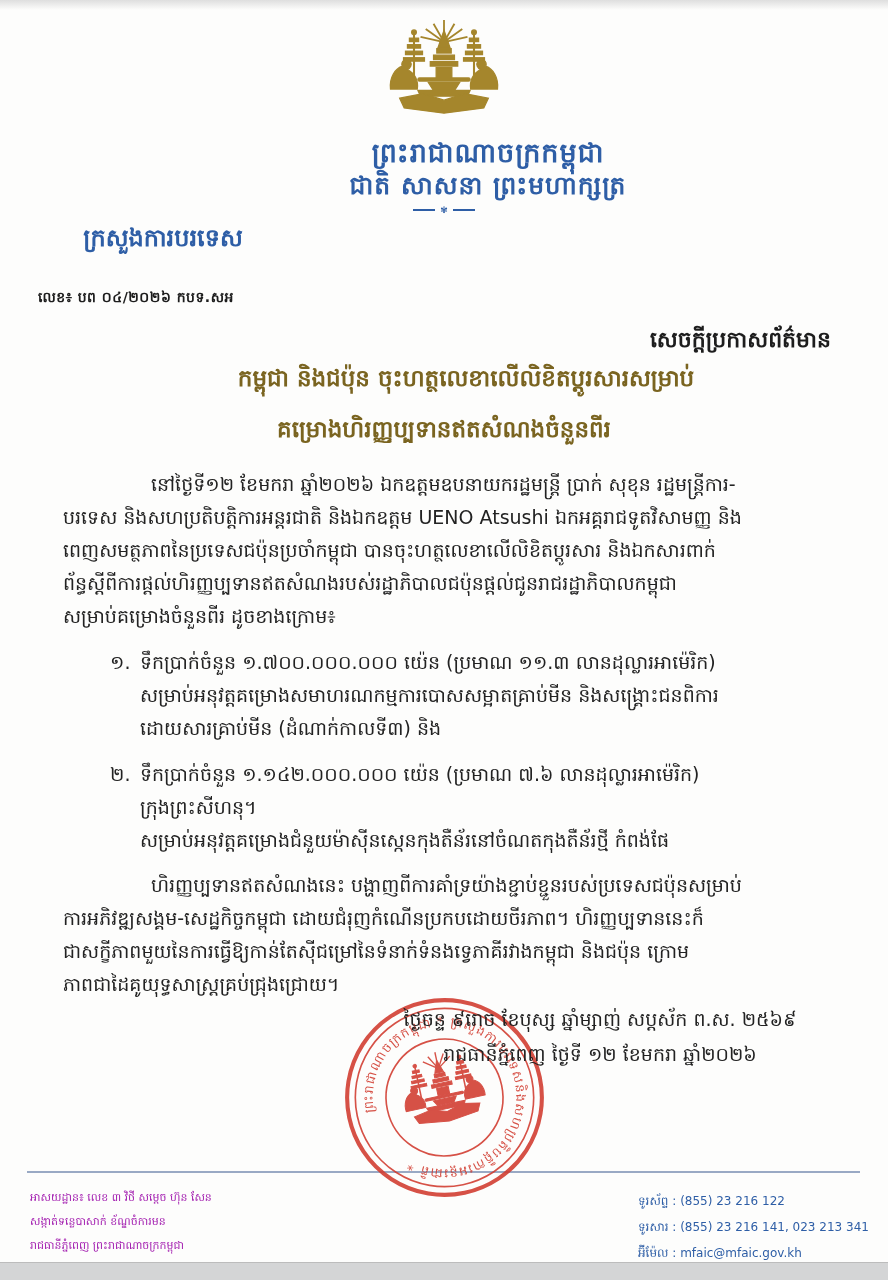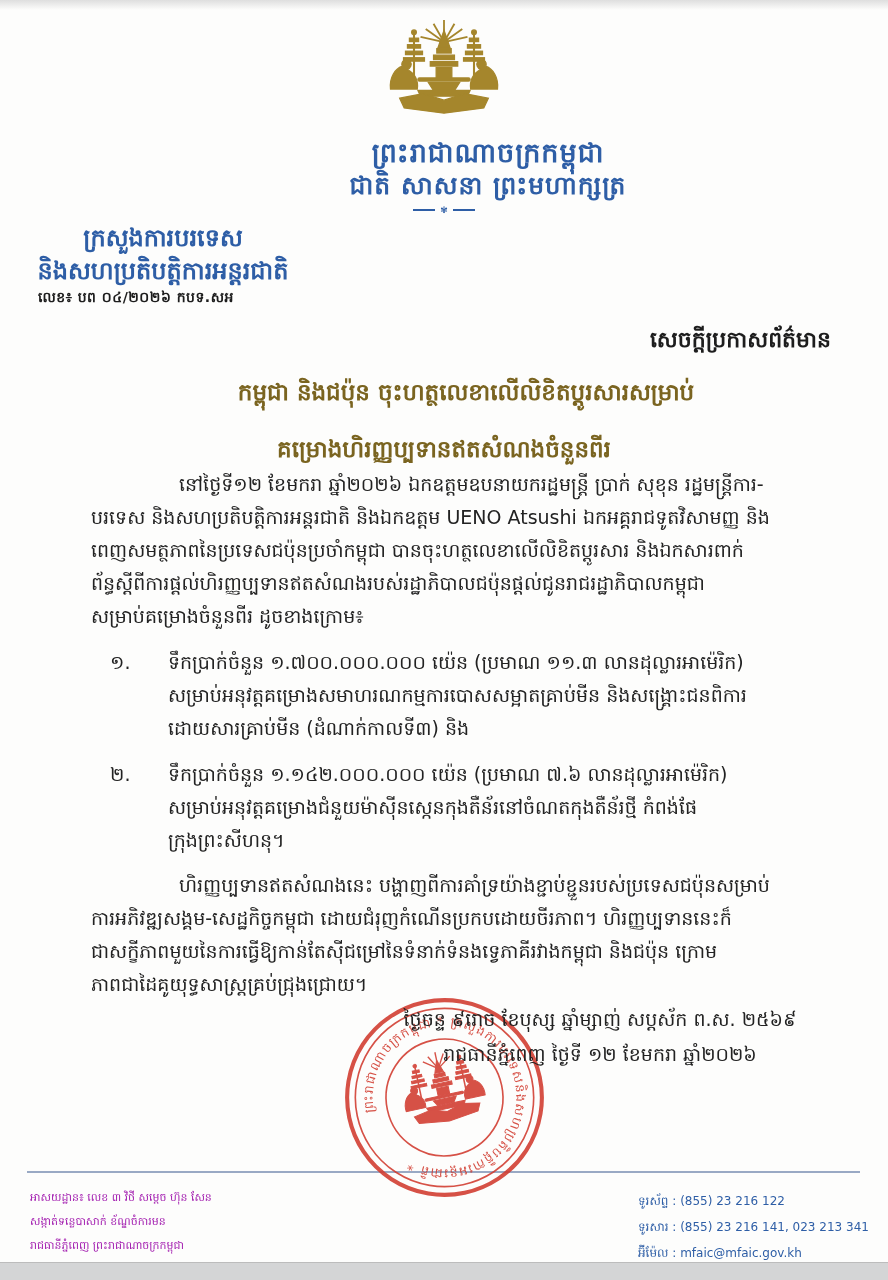--- a/index.html
+++ b/index.html
@@ -31,26 +31,26 @@
     text-align:center; color:#2e5ea6; font-weight:bold; font-size:24px;
     line-height:33px; }
   .ref-number { position:absolute; left:38px; top:288px; font-size:14px;
     color:#1d1d1d; font-weight:bold; letter-spacing:.5px; }
   
   .doc-type { position:absolute; right:57px; top:326px; font-size:22px;
     color:#1d1d1d; font-weight:bold; }
   
   .gold-title { position:absolute; left:0; width:888px; text-align:center;
     color:#7a6420; font-weight:bold; font-size:23px; }
-  .gold-title.l1 { top:378px;padding-left:44px; }
-  .gold-title.l2 { top:415px;margin-top:20px; }
+  .gold-title.l1 { top:364px;padding-left:44px; }
+  .gold-title.l2 { top:415px; }
   
   .body-text { position:absolute; left:63px; top:468px; width:775px;
     font-size:19px; line-height:33px; color:#222; }
-  .line { white-space:nowrap;margin-left:28px; }
+  .line { white-space:nowrap; }
   .indent-first { padding-left:88px; }
   .list-item { margin-top:13px; padding-left:47px; }
   .list-item .first-row { display:flex; }
   .list-item .num { width:30px; flex:0 0 30px; }
   .list-item .cont { padding-left:30px; }
   .para2 { margin-top:12px; }
   
   .date-block { position:absolute; left:340px; top:1002px; width:520px;
     text-align:center; font-size:19px; line-height:35px; color:#222; z-index:3; }
   
@@ -122,21 +122,20 @@
   <div class="motto motto-1">ព្រះរាជាណាចក្រកម្ពុជា</div>
   <div class="motto motto-2">ជាតិ សាសនា ព្រះមហាក្សត្រ</div>
   <div class="ornament">
     <span class="bar"></span>
     <span>✾</span>
     <span class="bar"></span>
   </div>
 
   <div class="ministry">
     <div>ក្រសួងការបរទេស</div>
-    <div>និងសហប្រតិបត្តិការអន្តរជាតិ</div>
   </div>
   <div class="ref-number">លេខ៖ បព ០៤/២០២៦ កបទ.សអ</div>
 
   <div class="doc-type">សេចក្តីប្រកាសព័ត៌មាន</div>
 
   <div class="gold-title l1">កម្ពុជា និងជប៉ុន ចុះហត្ថលេខាលើលិខិតប្តូរសារសម្រាប់</div>
   <div class="gold-title l2">គម្រោងហិរញ្ញប្បទានឥតសំណងចំនួនពីរ</div>
 
   <div class="body-text">
     <div>
@@ -154,22 +153,22 @@
       </div>
       <div class="line cont">សម្រាប់អនុវត្តគម្រោងសមាហរណកម្មការបោសសម្អាតគ្រាប់មីន និងសង្គ្រោះជនពិការ</div>
       <div class="line cont">ដោយសារគ្រាប់មីន (ដំណាក់កាលទី៣) និង</div>
     </div>
 
     <div class="list-item">
       <div class="first-row">
         <span class="num">២.</span>
         <span class="line">ទឹកប្រាក់ចំនួន ១.១៤២.០០០.០០០ យ៉េន (ប្រមាណ ៧.៦ លានដុល្លារអាម៉េរិក)</span>
       </div>
+      <div class="line cont">ក្រុងព្រះសីហនុ។</div>
       <div class="line cont">សម្រាប់អនុវត្តគម្រោងជំនួយម៉ាស៊ីនស្កេនកុងតឺន័រនៅចំណតកុងតឺន័រថ្មី កំពង់ផែ</div>
-      <div class="line cont">ក្រុងព្រះសីហនុ។</div>
     </div>
 
     <div class="para2">
       <div class="line indent-first">ហិរញ្ញប្បទានឥតសំណងនេះ  បង្ហាញពីការគាំទ្រយ៉ាងខ្ជាប់ខ្ជួនរបស់ប្រទេសជប៉ុនសម្រាប់</div>
       <div class="line">ការអភិវឌ្ឍសង្គម-សេដ្ឋកិច្ចកម្ពុជា ដោយជំរុញកំណើនប្រកបដោយចីរភាព។ ហិរញ្ញប្បទាននេះក៏</div>
       <div class="line">ជាសក្ខីភាពមួយនៃការធ្វើឱ្យកាន់តែស៊ីជម្រៅនៃទំនាក់ទំនងទ្វេភាគីរវាងកម្ពុជា និងជប៉ុន ក្រោម</div>
       <div class="line">ភាពជាដៃគូយុទ្ធសាស្ត្រគ្រប់ជ្រុងជ្រោយ។</div>
     </div>
   </div>
 

